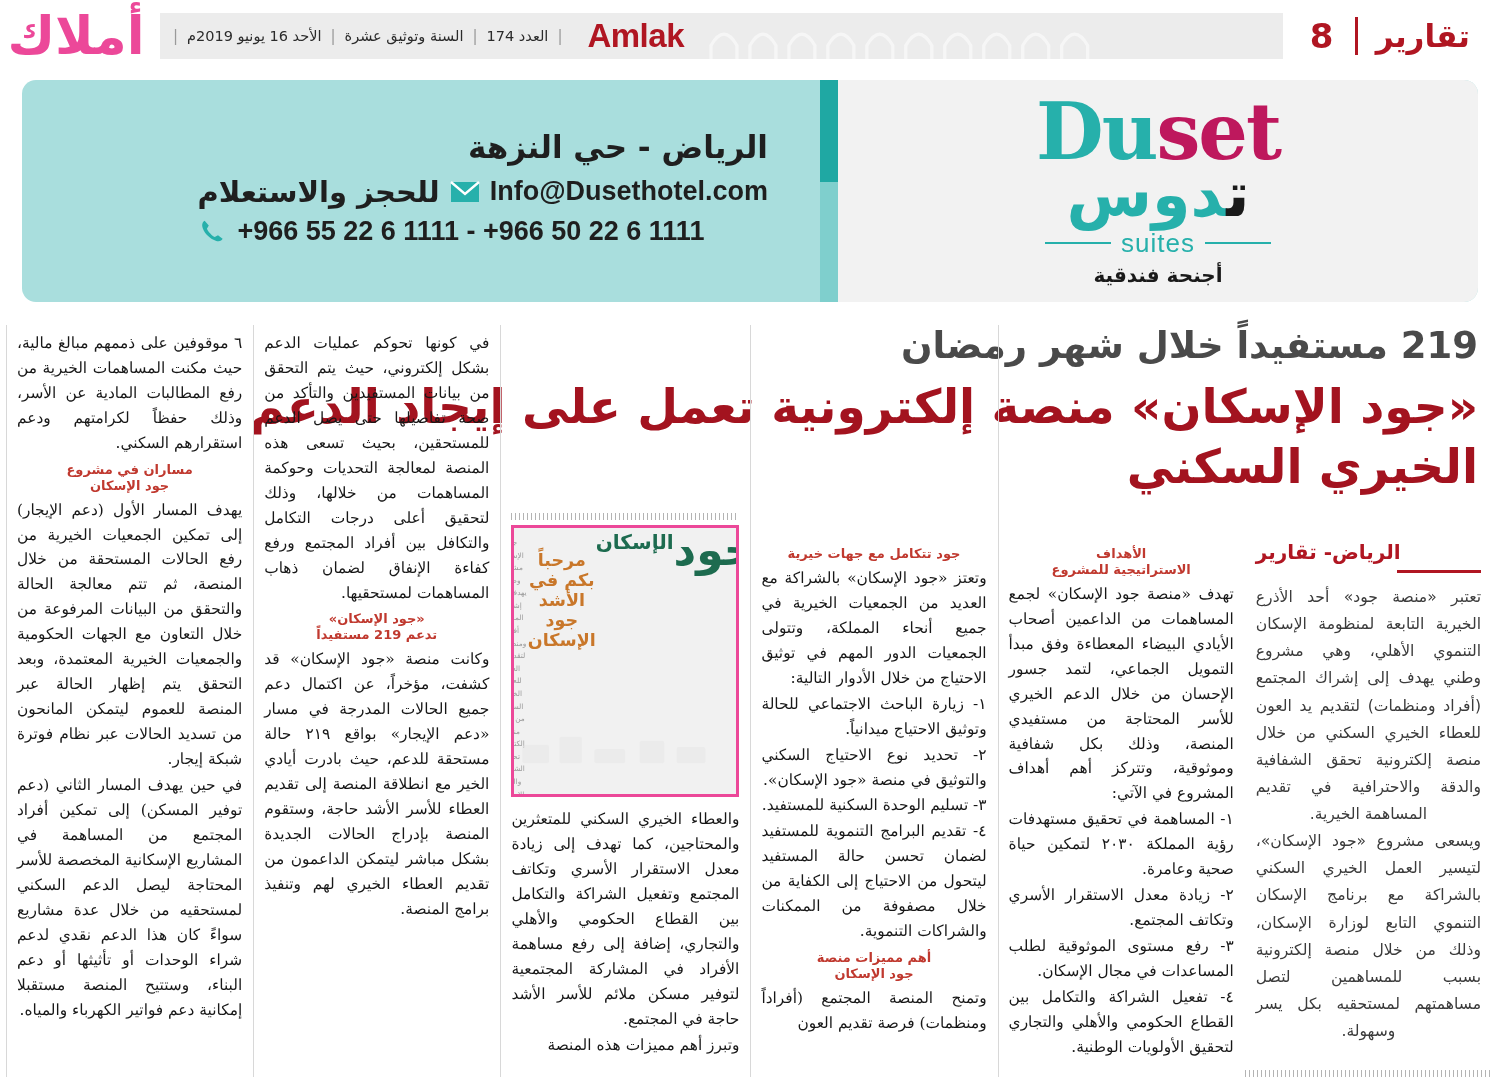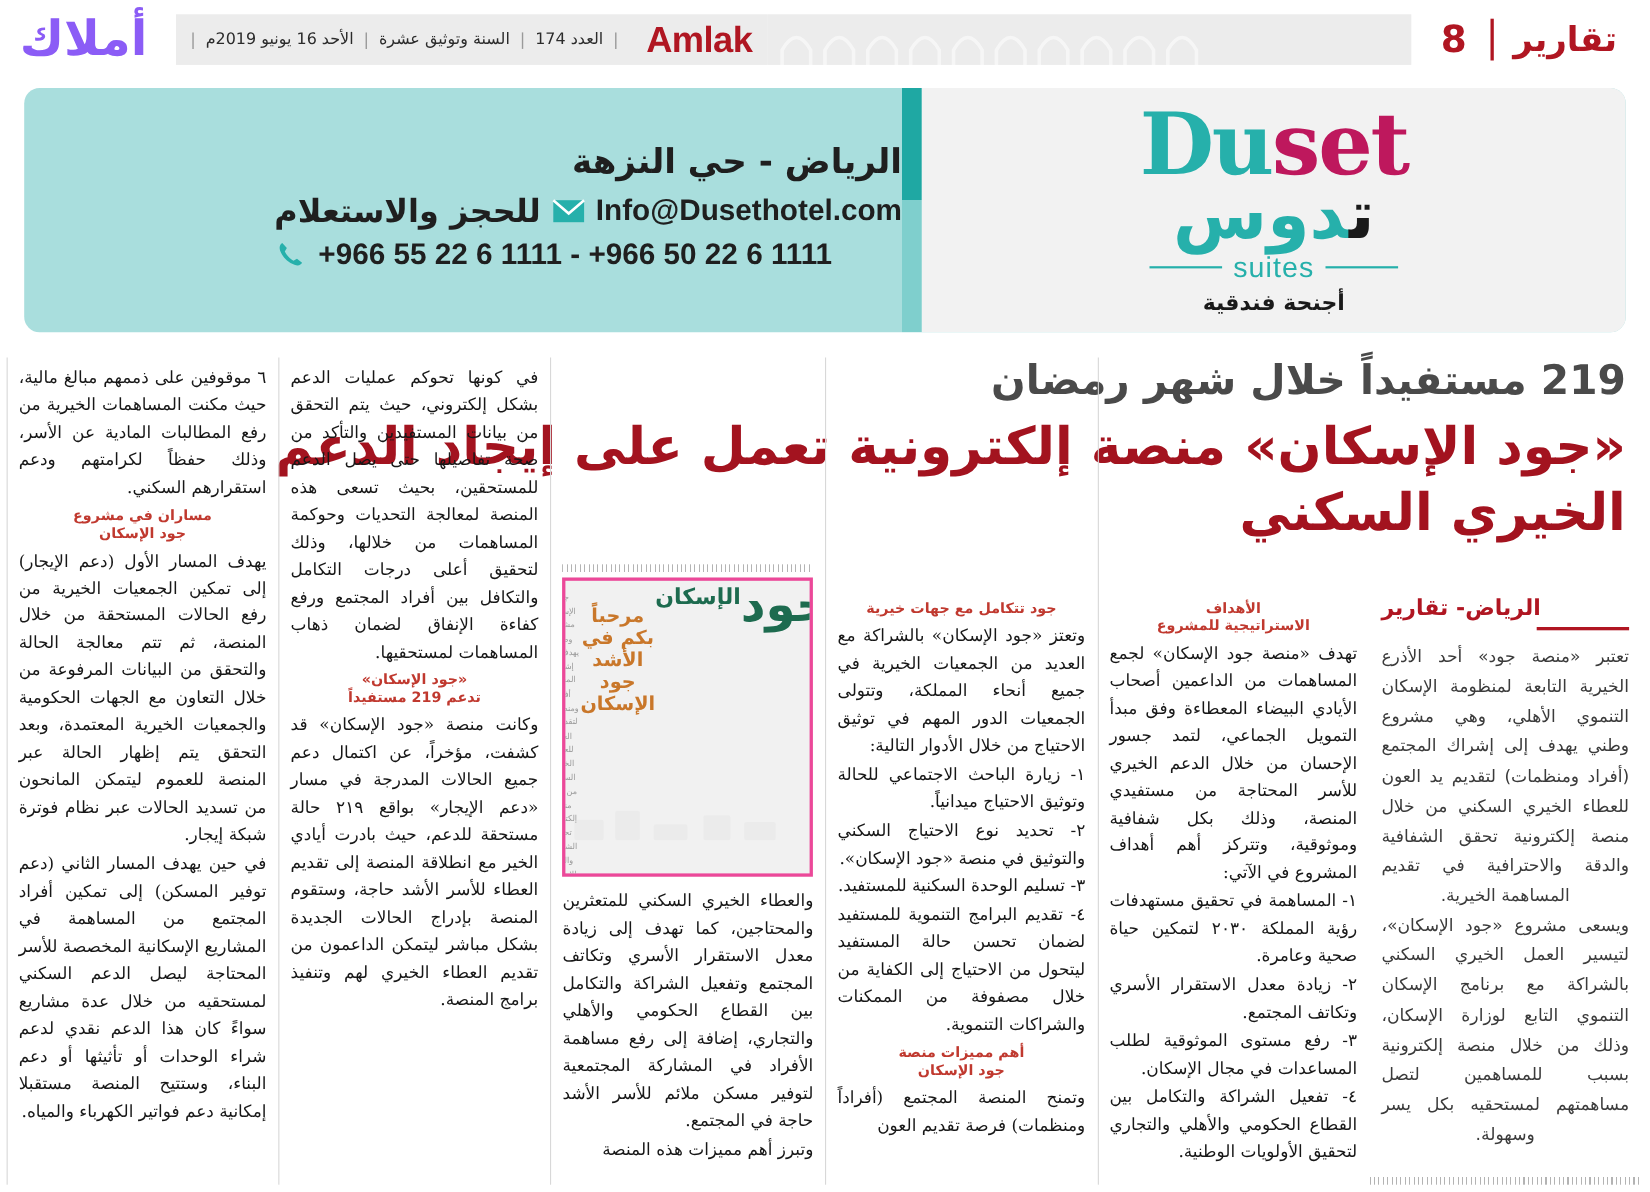--- a/index.html
+++ b/index.html
@@ -17,21 +17,21 @@
     position: absolute; top: 0; left: 0; width: 1500px; height: 72px;
     background: #ffffff;
     display: flex; flex-direction: row-reverse; align-items: center;
   }
   .mast-logo {
     width: 152px; height: 62px; margin-right: 8px;
     display:flex; align-items:center; justify-content:center;
     position: relative;
   }
   .mast-logo-ar {
-    font-size: 44px; font-weight: bold; color:#8b5cf6;
+    font-size: 52px; font-weight: bold; color:#ec4899;
     letter-spacing: -2px; line-height: 1;
     font-family: "DejaVu Sans", sans-serif;
   }
   .mast-logo-sup {
     position:absolute; top: 8px; left: 34px;
     font-size: 9px; color:#555; line-height:1.0; text-align:center;
   }
   .mast-bar {
     flex: 0 0 auto; width: 538px; height: 46px;
     background: #ececec;
@@ -75,20 +75,21 @@
     position:absolute; top: 80px; right: 22px;
     width: 1456px; height: 222px;
     background: #a9dedd;
     border-radius: 14px;
     overflow: hidden;
     display:flex; flex-direction: row-reverse;
   }
   .ad-right-block {
     flex: 1 1 auto; position: relative;
     display:flex; align-items:center; justify-content:flex-start;
+    padding-right: 52px;
   }
   .ad-text { text-align: right; direction: rtl; }
   .ad-city {
     font-size: 31px; font-weight: bold; color: #1f1f1f;
     margin-bottom: 10px;
   }
   .ad-line {
     display:flex; flex-direction: row-reverse; align-items:center;
     gap: 10px; margin-bottom: 7px;
   }

